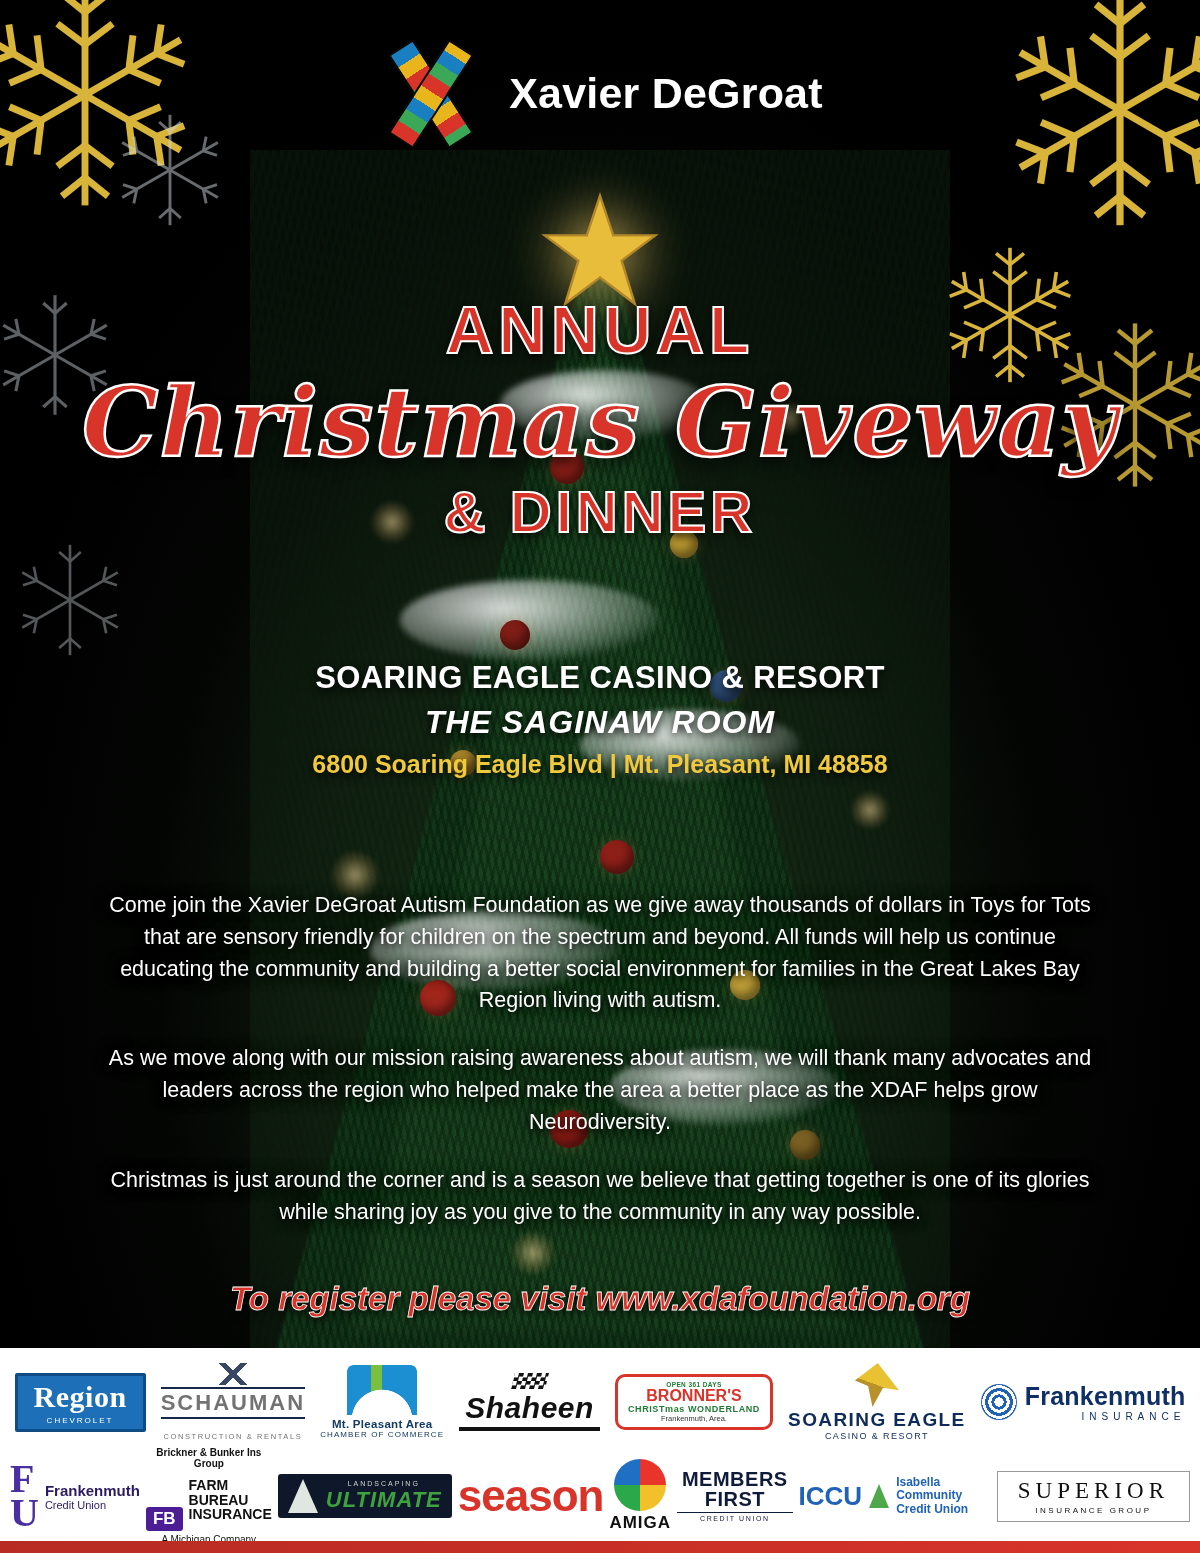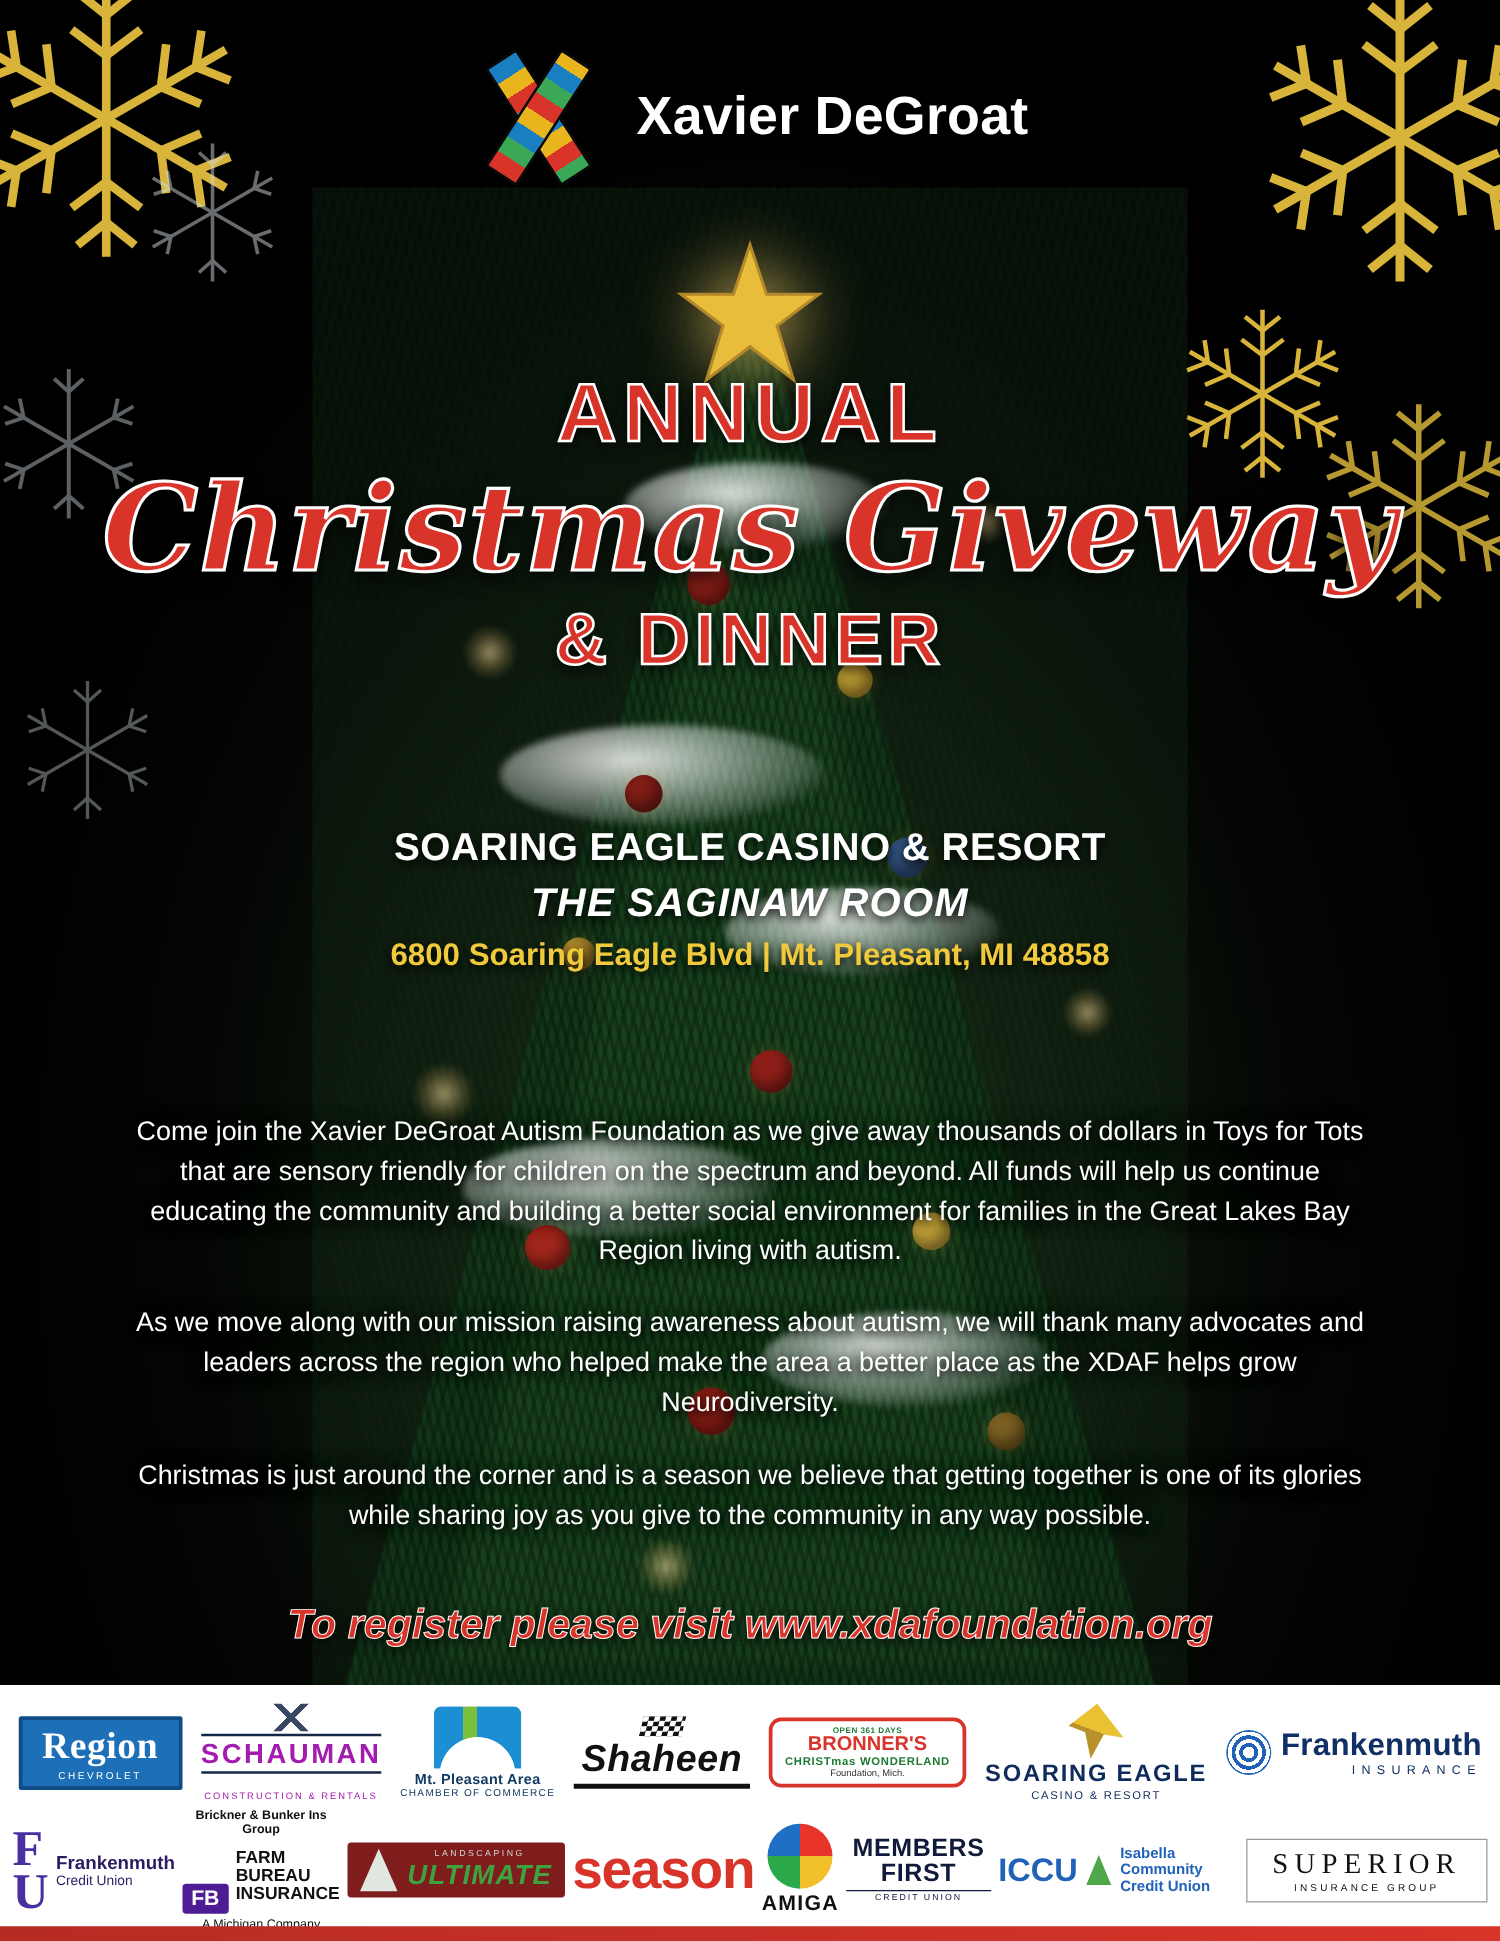--- a/index.html
+++ b/index.html
@@ -273,21 +273,21 @@
     background: #1d6fb8;
     color: #fff;
     border: 3px solid #0f4c86;
     padding: 6px 16px 4px;
     text-align: center;
     border-radius: 2px;
   }
   .sp-suski .nm { font-family: "Liberation Serif", serif; font-weight: 700; font-size: 30px; line-height: 1; letter-spacing: .5px; }
   .sp-suski .sub { font-size: 8px; letter-spacing: 2px; margin-top: 4px; }
 
-  .sp-schauman { text-align: center; color: #a21caf; }
+  .sp-schauman { text-align: center; color: #737373; }
   .sp-schauman .roof {
     width: 130px; height: 22px; margin: 0 auto 2px;
     background:
       linear-gradient(135deg, transparent 48%, #15284a 48% 52%, transparent 52%),
       linear-gradient(45deg, transparent 48%, #15284a 48% 52%, transparent 52%);
     opacity: .85;
   }
   .sp-schauman .nm { font-weight: 700; font-size: 22px; letter-spacing: 2px; border-top: 2px solid #15284a; border-bottom: 2px solid #15284a; padding: 1px 0; }
   .sp-schauman .sub { font-size: 7.5px; letter-spacing: 1.6px; margin-top: 13px; }
 
@@ -345,21 +345,21 @@
   .sp-fcu .sub { font-size: 11px; }
 
   .sp-farm { text-align: center; color: #111; }
   .sp-farm .top { font-size: 10px; font-weight: 700; }
   .sp-farm .mid { display: flex; align-items: center; gap: 6px; justify-content: center; }
   .sp-farm .badge { background: #4c1d95; color: #fff; font-weight: 700; font-size: 17px; padding: 2px 7px; border-radius: 3px; margin-top: 38px; }
   .sp-farm .nm { font-weight: 700; font-size: 14px; line-height: 1.05; text-align: left; }
   .sp-farm .bot { font-size: 10px; margin-top: 3px; }
 
   .sp-ultimate {
-    background: #7f1d1d; color: #fff; padding: 5px 10px; text-align: center; border-radius: 3px;
+    background: #0f172a; color: #fff; padding: 5px 10px; text-align: center; border-radius: 3px;
     display: flex; align-items: center; gap: 8px;
   }
   .sp-ultimate .tree2 {
     width: 0; height: 0; border-left: 15px solid transparent; border-right: 15px solid transparent; border-bottom: 34px solid #dfe7e0;
   }
   .sp-ultimate .nm { font-style: italic; font-weight: 700; font-size: 22px; color: #3ea33f; letter-spacing: 1px; }
   .sp-ultimate .sub { font-size: 7px; letter-spacing: 2px; color: #cfd6cf; }
 
   .sp-meijer { color: #d8342a; font-weight: 700; font-size: 44px; letter-spacing: -1px; }
 
@@ -579,21 +579,21 @@
         <div>
           <div class="flag"></div>
           <div class="nm">Shaheen</div>
         </div>
       </div>
       <div class="sp sp-bronner">
         <div>
           <div class="top">OPEN 361 DAYS</div>
           <div class="nm">BRONNER'S</div>
           <div class="nm2">CHRISTmas WONDERLAND</div>
-          <div class="sub">Foundation, Mich.</div>
+          <div class="sub">Frankenmuth, Area.</div>
         </div>
       </div>
       <div class="sp sp-eagle">
         <div>
           <div class="wing"></div>
           <div class="nm">SOARING EAGLE</div>
           <div class="sub">CASINO &amp; RESORT</div>
         </div>
       </div>
       <div class="sp sp-frank-ins">

